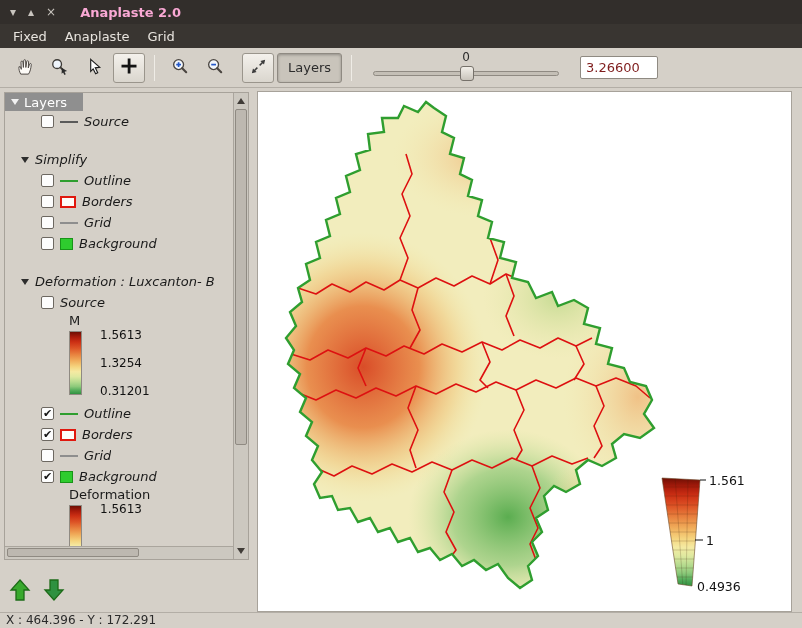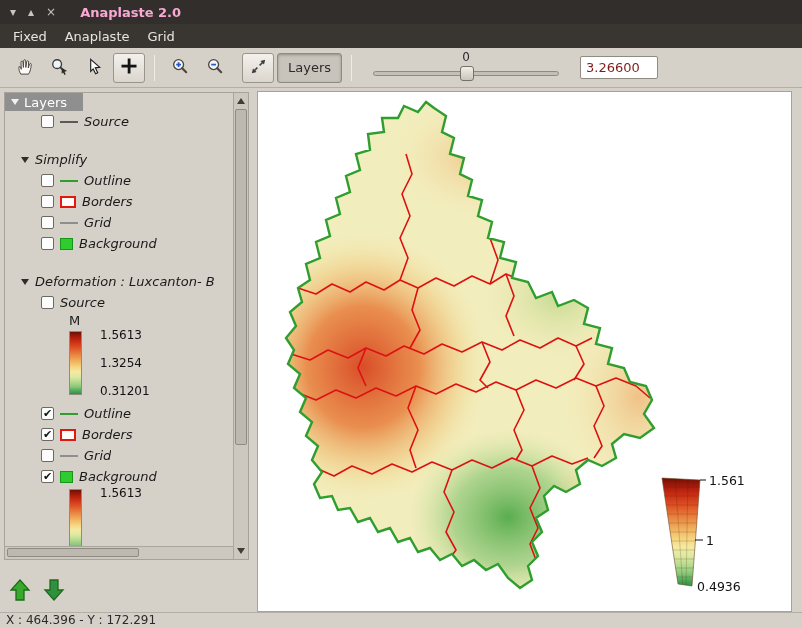--- a/index.html
+++ b/index.html
@@ -316,20 +316,21 @@
         <span class="sw-line-gray"></span>
         <span class="lbl">Grid</span>
       </div>
 
       <div class="row">
         <span class="cb on"></span>
         <span class="sw-sq"></span>
         <span class="lbl">Background</span>
       </div>
 
+      <div class="cb-label">Deformation</div>
       <div class="cb-wrap">
         <div class="cb-bar"></div>
         <div class="cb-ticks">
           <span>1.5613</span>
 
         </div>
       </div>
 
     </div>
 

